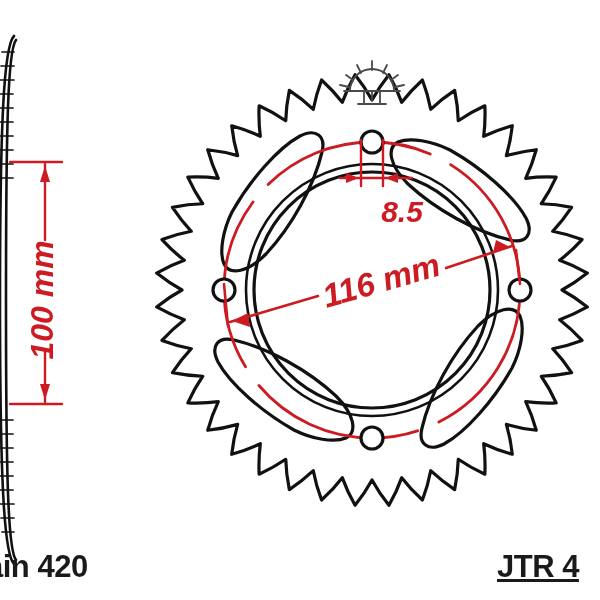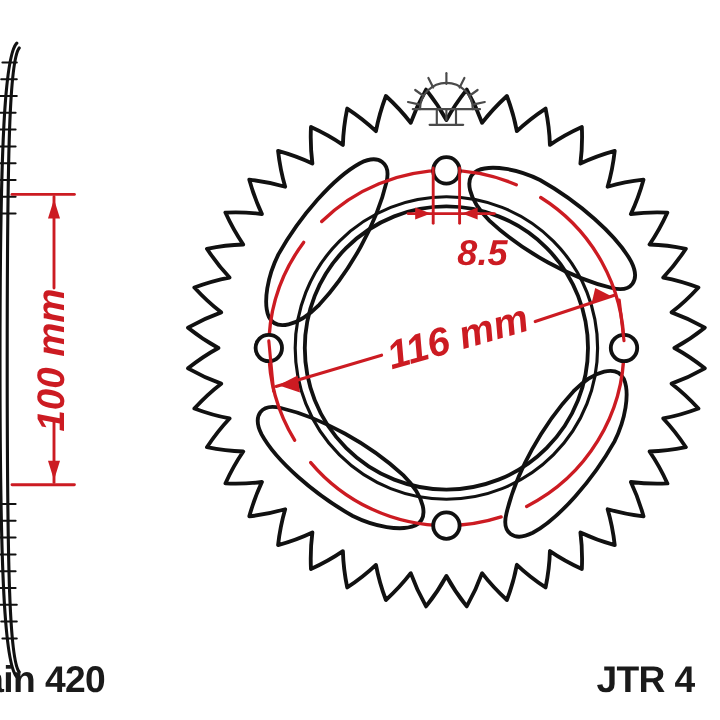--- a/index.html
+++ b/index.html
@@ -33,20 +33,21 @@
   }
   #chain-label {
     left: -14px;
     top: 549px;
     font-size: 31px;
   }
   #part-label {
     left: 497px;
     top: 549px;
     font-size: 31px;
+    text-decoration: underline;
   }
 </style>
 </head>
 <body>
 
 <svg id="drawing" viewBox="0 0 600 600" xmlns="http://www.w3.org/2000/svg">
 
   <rect x="0" y="0" width="600" height="600" fill="#ffffff"></rect>
 
   <g id="side-view" fill="none" stroke="#111111" stroke-width="2.6" stroke-linecap="round">

